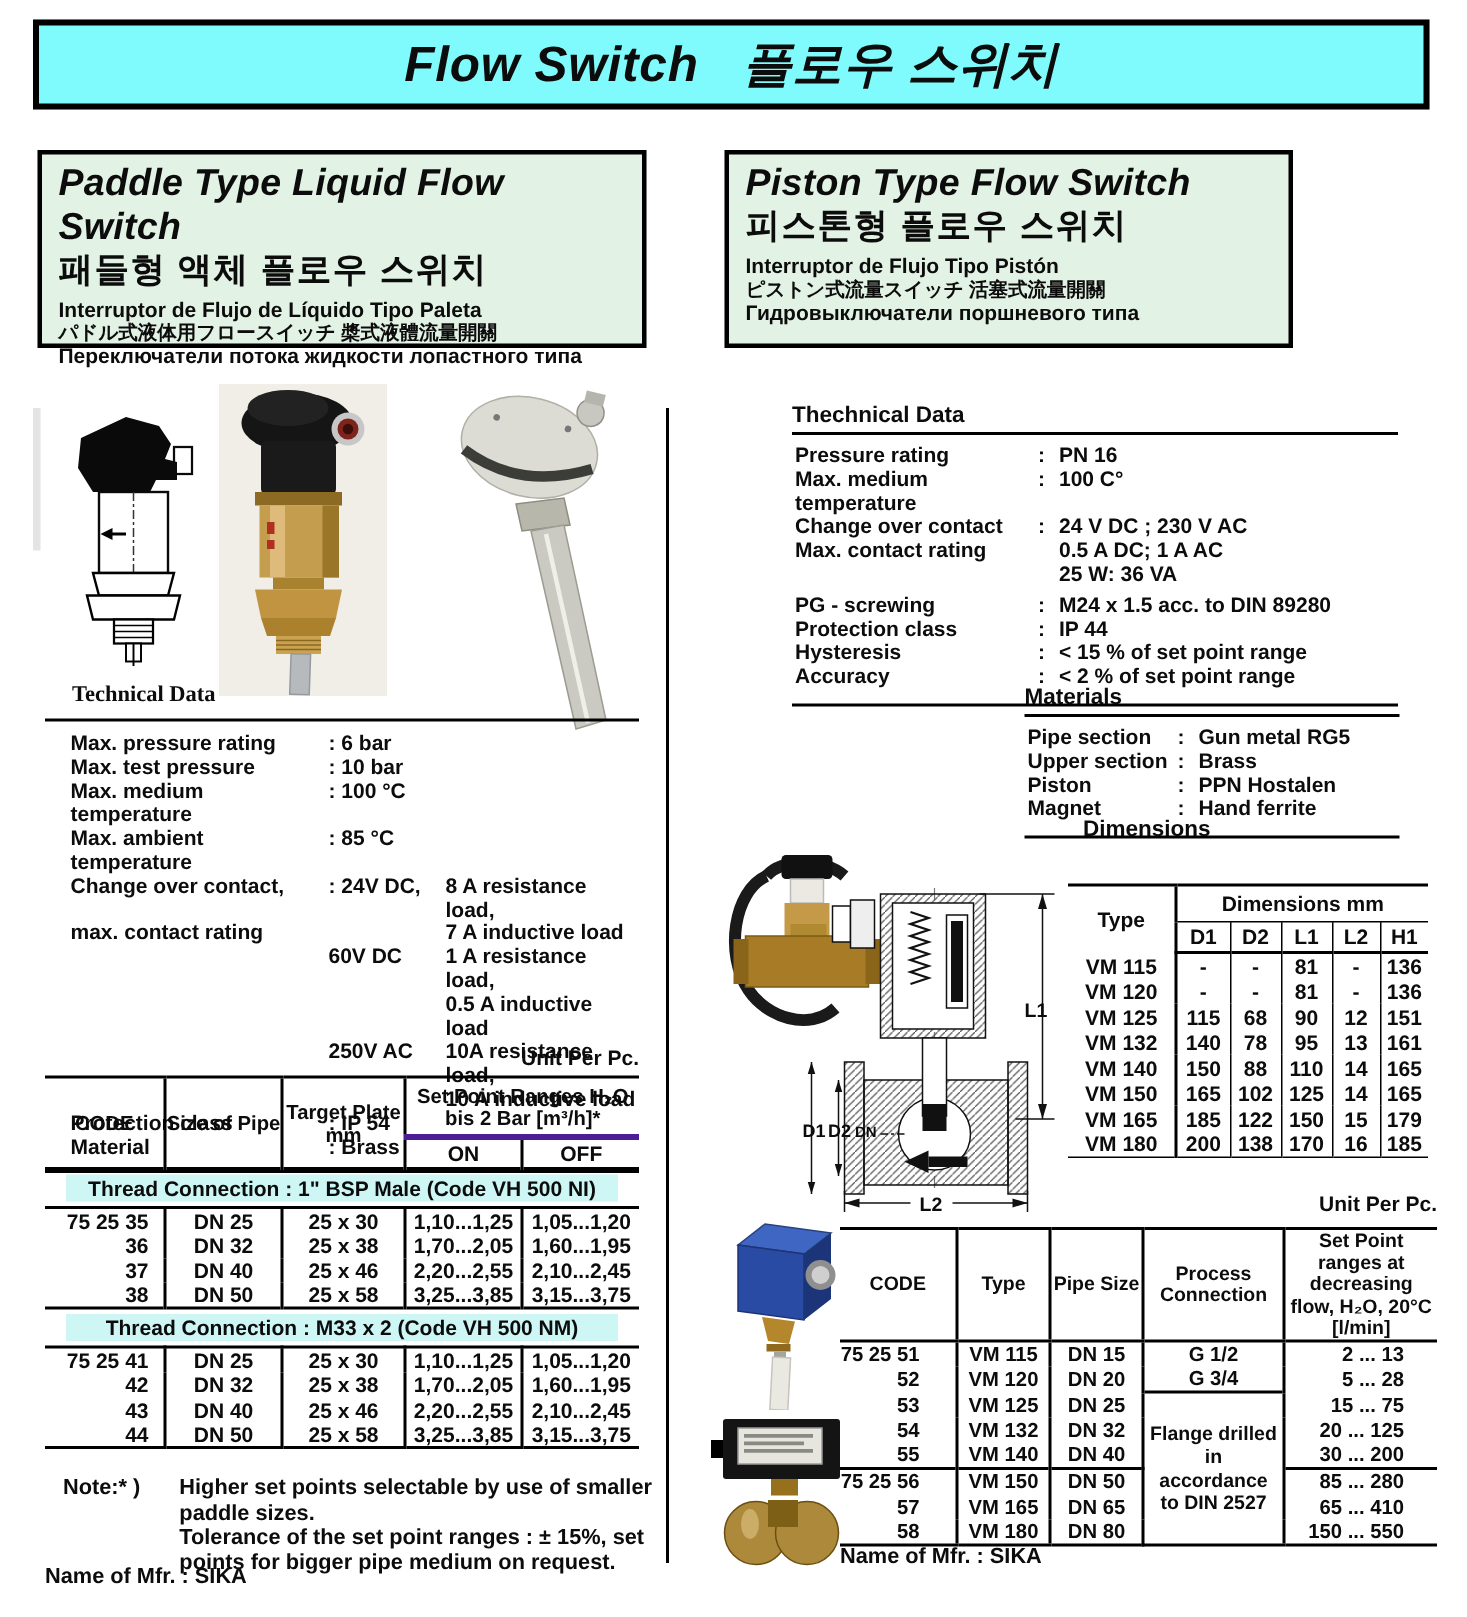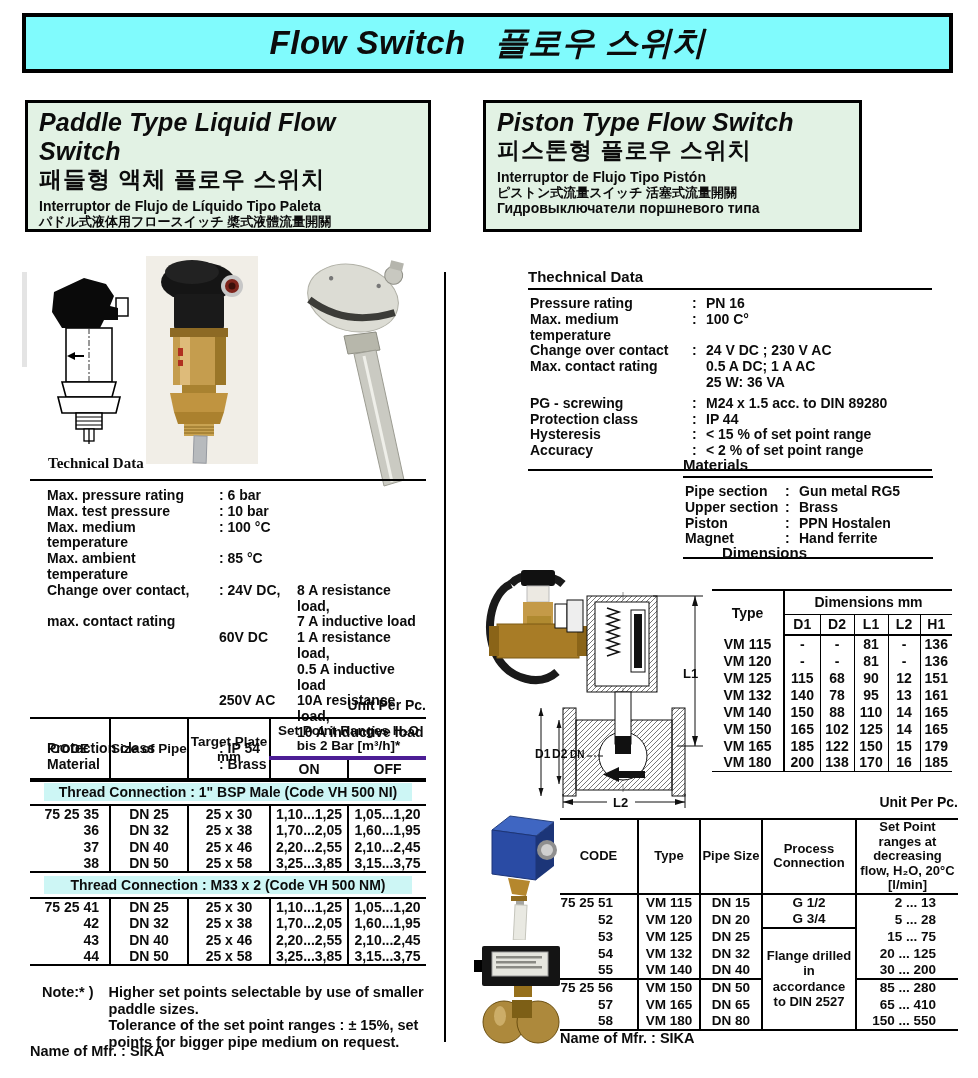--- a/index.html
+++ b/index.html
@@ -43,21 +43,21 @@
   .lt td.sp { border-bottom:4px solid #4c1d95; font-size:13px; line-height:14.5px;margin-top:32px; }
   .lt tr.h1 { height:40px; } .lt tr.h2 { height:21px; }
   .lt tr.h2 td { font-size:14px; }
   .lt tr.b td { border-top:2px solid #000; border-bottom:2px solid #000; }
   .lt tr.b { height:26px; }
   .lt .band { background:#cdf6f5; margin:3px 14px; padding:1px 0; font-size:14px; font-weight:700; }
   .lt tr.d { height:16.5px; }
   .lt td.code { text-align:right; padding-right:10px; }
   .lt tr.last td { border-bottom:2px solid #000; }
 
-  .note { position:absolute; left:42px; top:984px; display:flex; gap:15px; font-size:14.5px; font-weight:700; line-height:16.5px; }
+  .note { position:absolute; left:42px; top:984px; display:flex; gap:26px; font-size:14.5px; font-weight:700; line-height:16.5px; }
   .mfr-l { position:absolute; left:30px; top:1043px; font-size:14.5px; font-weight:700; }
 
   
   .specsec { position:absolute; }
   .specsec .sec-rule { border-top:2px solid #000; margin-top:3px; }
   .specsec .body { padding:6px 0 7px 2px; }
   .specsec .srow { display:grid; font-size:14px; font-weight:700; line-height:15.8px; }
   .tech-r { left:528px; top:268px; width:404px; }
   .tech-r .srow { grid-template-columns:162px 14px auto; }
   .tech-r .srow.gap { margin-top:5px; }
@@ -105,20 +105,21 @@
 
   <div class="header-bar">
     <span>Flow Switch   플로우 스위치</span>
   </div>
 
   <div class="panel panel-left">
     <div class="t1">Paddle Type Liquid Flow Switch</div>
     <div class="t2">패들형 액체 플로우 스위치</div>
     <div class="t3">Interruptor de Flujo de Líquido Tipo Paleta</div>
     <div class="t4">パドル式液体用フロースイッチ 槳式液體流量開關</div>
+    <div class="t5">Переключатели потока жидкости лопастного типа</div>
   </div>
 
   <div class="panel panel-right">
     <div class="t1">Piston Type Flow Switch</div>
     <div class="t2">피스톤형 플로우 스위치</div>
     <div class="t3">Interruptor de Flujo Tipo Pistón</div>
     <div class="t4">ピストン式流量スイッチ 活塞式流量開關</div>
     <div class="t5">Гидровыключатели поршневого типа</div>
   </div>
 

